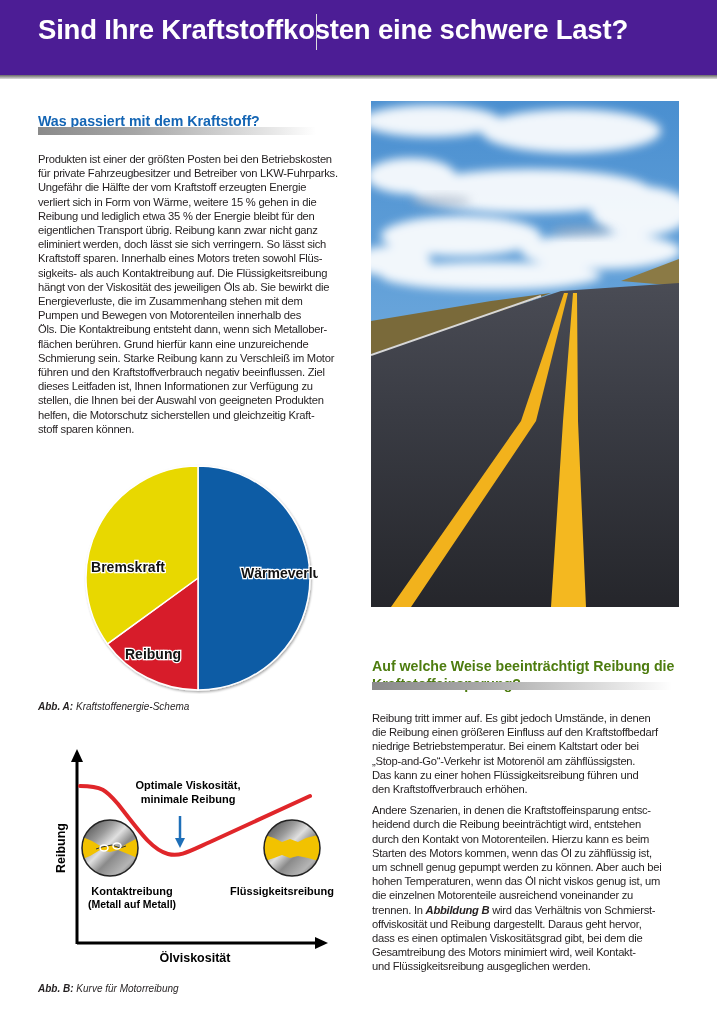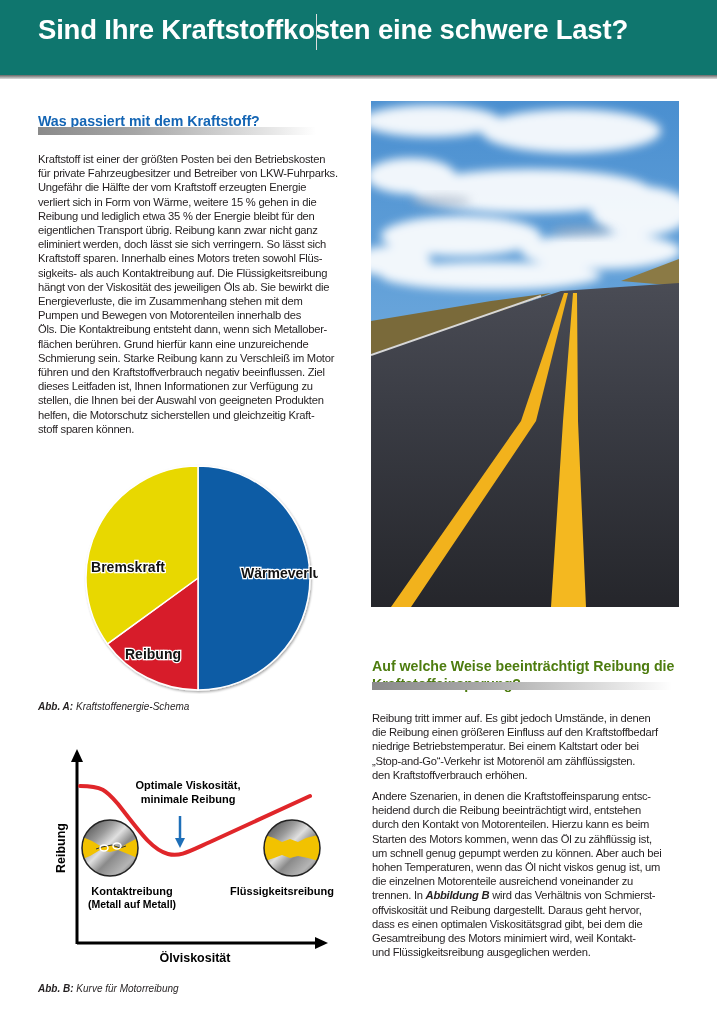--- a/index.html
+++ b/index.html
@@ -1,19 +1,19 @@
 <!DOCTYPE html>
 <html><head>
 <meta charset="utf-8">
 <style>
   * { box-sizing: border-box; margin: 0; padding: 0; }
   html, body { width: 717px; height: 1023px; background: #ffffff; overflow: hidden; }
   body { position: relative; font-family: "Liberation Sans", sans-serif; color: #231f20; }
 
-  .header-bar { position: absolute; left: 0; top: 0; width: 717px; height: 76px; background: #0f766e; }
+  .header-bar { position: absolute; left: 0; top: 0; width: 717px; height: 76px; background: #4c1d95; }
   .header-bar::after { content: ""; position: absolute; left: 0; bottom: -3px; width: 100%; height: 4px;
     background: linear-gradient(#666, #ddd); }
   .page-title { position: absolute; left: 38px; top: 14px; font-size: 27.5px; font-weight: bold; color: #fff;
     letter-spacing: -0.2px; font-family: "Liberation Sans", sans-serif; }
   .cursor { position: absolute; left: 316px; top: 14px; width: 1px; height: 36px; background: #ddd; }
 
   .section-heading { position: absolute; color: #1465b4; font-weight: bold; font-size: 14.2px; line-height: 18px; margin-top: 16px; }
   .heading-rule { position: absolute; height: 8px; background: linear-gradient(to right, #8a8a8a 0%, #a6a6a6 35%, #e8e8e8 85%, #ffffff 100%); }
 
   .body-text { position: absolute; font-size: 11.2px; line-height: 14.2px; color: #231f20; letter-spacing: -0.25px; }
@@ -32,21 +32,21 @@
 
 <div class="header-bar">
   <div class="page-title">Sind Ihre Kraftstoffkosten eine schwere Last?</div>
   <div class="cursor"></div>
 </div>
 
 <div class="section-heading" style="left: 38px; top: 96px; color: rgb(20, 101, 180);">Was passiert mit dem Kraftstoff?</div>
 <div class="heading-rule" style="left:38px; top:127px; width:278px;"></div>
 
 <div class="body-text" id="s1-text" style="left:38px; top:152px; width:310px;">
-    <span class="line">Kraftstoff ist einer der größten Posten bei den Betriebskosten</span>
+    <span class="line">Produkten ist einer der größten Posten bei den Betriebskosten</span>
     <span class="line">für private Fahrzeugbesitzer und Betreiber von LKW-Fuhrparks.</span>
     <span class="line">Ungefähr die Hälfte der vom Kraftstoff erzeugten Energie</span>
     <span class="line">verliert sich in Form von Wärme, weitere 15 % gehen in die</span>
     <span class="line">Reibung und lediglich etwa 35 % der Energie bleibt für den</span>
     <span class="line">eigentlichen Transport übrig. Reibung kann zwar nicht ganz</span>
     <span class="line">eliminiert werden, doch lässt sie sich verringern. So lässt sich</span>
     <span class="line">Kraftstoff sparen. Innerhalb eines Motors treten sowohl Flüs-</span>
     <span class="line">sigkeits- als auch Kontaktreibung auf. Die Flüssigkeitsreibung</span>
     <span class="line">hängt von der Viskosität des jeweiligen Öls ab. Sie bewirkt die</span>
     <span class="line">Energieverluste, die im Zusammenhang stehen mit dem</span>
@@ -186,20 +186,21 @@
   <span class="line" style="display:block">Kraftstoffeinsparung?</span>
 </div>
 <div class="heading-rule" style="left:372px; top:682px; width:300px;"></div>
 
 <div class="body-text" style="left:372px; top:711px; width:320px;">
   <p id="s2-p1">
       <span class="line">Reibung tritt immer auf. Es gibt jedoch Umstände, in denen</span>
       <span class="line">die Reibung einen größeren Einfluss auf den Kraftstoffbedarf</span>
       <span class="line">niedrige Betriebstemperatur. Bei einem Kaltstart oder bei</span>
       <span class="line">„Stop-and-Go“-Verkehr ist Motorenöl am zähflüssigsten.</span>
+      <span class="line">Das kann zu einer hohen Flüssigkeitsreibung führen und</span>
       <span class="line">den Kraftstoffverbrauch erhöhen.</span>
     </p>
   <p id="s2-p2">
       <span class="line">Andere Szenarien, in denen die Kraftstoffeinsparung entsc-</span>
       <span class="line">heidend durch die Reibung beeinträchtigt wird, entstehen</span>
       <span class="line">durch den Kontakt von Motorenteilen. Hierzu kann es beim</span>
       <span class="line">Starten des Motors kommen, wenn das Öl zu zähflüssig ist,</span>
       <span class="line">um schnell genug gepumpt werden zu können. Aber auch bei</span>
       <span class="line">hohen Temperaturen, wenn das Öl nicht viskos genug ist, um</span>
       <span class="line">die einzelnen Motorenteile ausreichend voneinander zu</span>

